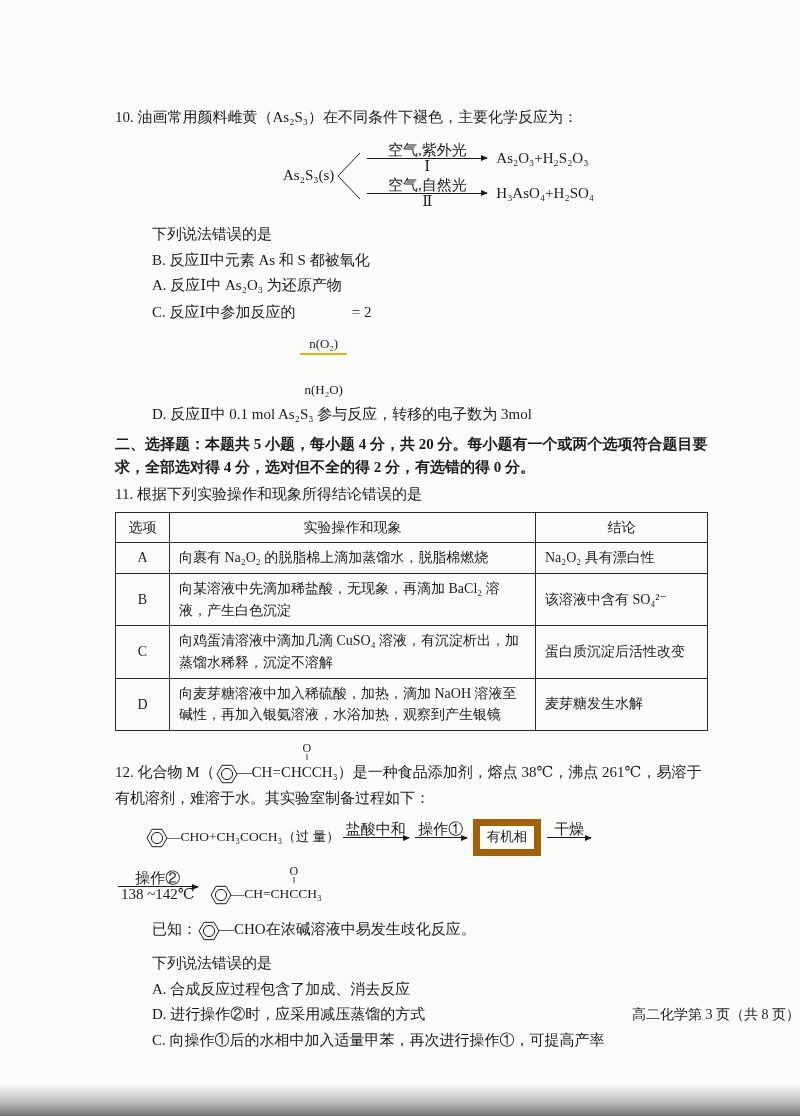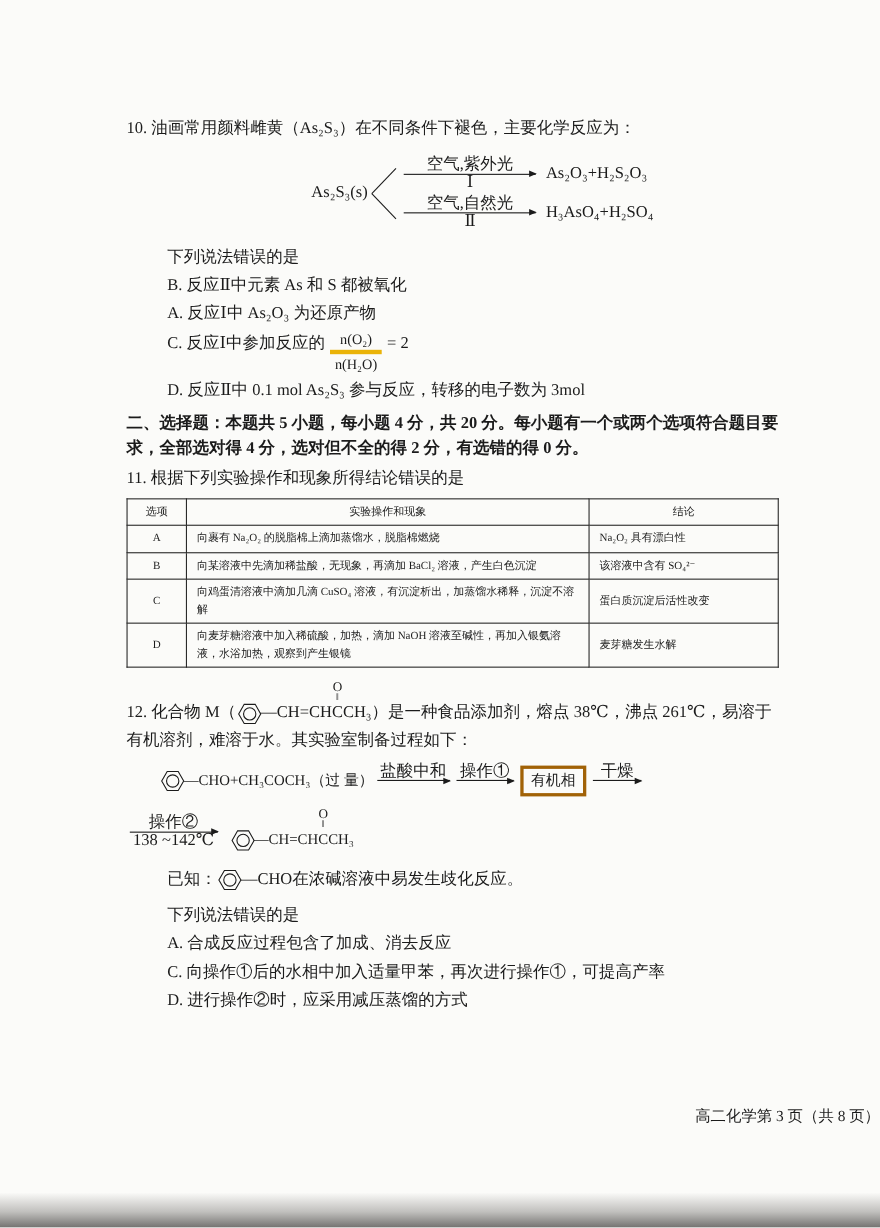--- a/index.html
+++ b/index.html
@@ -14,22 +14,22 @@
   .page { padding:106px 92px 0 115px; font-size:15px; line-height:1.52; }
 
   .stem { margin-bottom:3px; }
   .prompt { padding-left:37px; margin:4px 0 2px; }
   .opts { padding-left:37px; }
   .opt { margin:3px 0; }
   .opt-frac { display:flex; gap:5px; margin:4px 0; }
 
   
   .fraction { display:inline-block; text-align:center; font-size:13px; line-height:1.25; vertical-align:middle; }
-  .frac-num { display:block; border-bottom:4px solid #eab308; padding:0 4px 1px; }
-  .frac-den { display:block; padding:1px 4px 0; }
+  .frac-num { display:block; border-bottom:2px solid #eab308; padding:0 4px 1px;margin-top:35px; }
+  .frac-den { display:block; padding:1px 4px 0;margin-top:26px; }
 
   
   .cond-arrow { display:inline-flex; flex-direction:column; align-items:center; margin:0 3px; vertical-align:middle; flex:0 0 auto; }
   .ca-above, .ca-below { font-size:15px; line-height:15px; min-height:15px; white-space:nowrap; padding:0 3px; }
   .ca-shaft { align-self:stretch; height:1px; background:#1b1b1b; position:relative; }
   .ca-shaft::after {
     content:""; position:absolute; right:-1px; top:50%; transform:translateY(-50%);
     width:0; height:0; border-left:7px solid #1b1b1b; border-top:3.5px solid transparent; border-bottom:3.5px solid transparent;
   }
 
@@ -38,41 +38,41 @@
   .rd-reactant { white-space:nowrap; }
   .rd-fork { margin:0 2px; flex:0 0 auto; }
   .rd-branches { display:flex; flex-direction:column; gap:4px; }
   .rd-branch { display:flex; align-items:center; }
   .rd-product { margin-left:6px; white-space:nowrap; }
 
   
   .section-header { font-weight:bold; margin:8px 0 4px; }
 
   
-  .exp-table { width:100%; border-collapse:collapse; font-size:10px; margin:6px 0 12px;padding-left:36px; }
+  .exp-table { width:100%; border-collapse:collapse; font-size:14px; margin:6px 0 12px;padding-left:36px; }
   .exp-table th, .exp-table td { border:1px solid #2a2a2a; padding:4px 9px; vertical-align:middle; }
   .exp-table th { font-weight:normal; text-align:center; }
   .col-opt { width:54px; }
   .col-con { width:172px; }
   .td-opt { text-align:center; }
   .td-op, .td-con { text-align:left; line-height:1.55; }
 
   
   .benzene { vertical-align:middle; margin-right:-2px; flex:0 0 auto; }
   .chem-text { white-space:nowrap; }
   .carbonyl { display:inline-block; text-align:center; vertical-align:baseline; }
   .cb-o { display:block; font-size:12px; line-height:11px; }
   .cb-db { display:block; font-size:9px; line-height:7px; }
   .cb-c { display:block; }
   .struct-wrap { display:inline-block; white-space:nowrap; }
 
   
   .scheme-line { display:flex; align-items:center; font-size:13.5px; margin:10px 0; white-space:nowrap; }
   .scheme-line-1 { padding-left:30px; }
-  .scheme-box { border:3px solid #a16207; padding:1px 7px; margin:0 3px; }
+  .scheme-box { border:7px solid #a16207; padding:1px 7px; margin:0 3px; }
   .chem-inline { display:inline-flex; align-items:center; }
   .known-line { margin:6px 0 8px; padding-left:37px; }
 
   .footer { position:absolute; left:0; right:0; top:1006px; text-align:right; font-size:14px; }
 
   .scan-edge {
     position:absolute; left:0; right:0; bottom:0; height:32px;
     background:linear-gradient(to bottom, rgba(120,118,115,0) 0%, rgba(105,103,100,0.40) 55%, rgba(78,76,74,0.78) 100%);
   }
 </style>
@@ -212,21 +212,21 @@
     <p class="known-line">
       <span>已知：</span><svg class="benzene" width="24" height="26" viewBox="0 0 24 26">
           <polygon points="22,13 17,21.7 7,21.7 2,13 7,4.3 17,4.3" fill="none" stroke="#1b1b1b" stroke-width="1"></polygon>
           <circle cx="12" cy="13" r="5.6" fill="none" stroke="#1b1b1b" stroke-width="1"></circle>
         </svg><span>—CHO在浓碱溶液中易发生歧化反应。</span>
     </p>
 
     <p class="prompt">下列说法错误的是</p>
     <div class="opts">
       <p class="opt">A. 合成反应过程包含了加成、消去反应</p>
+      <p class="opt">D. 进行操作②时，应采用减压蒸馏的方式</p>
       <p class="opt">C. 向操作①后的水相中加入适量甲苯，再次进行操作①，可提高产率</p>
-      <p class="opt">D. 进行操作②时，应采用减压蒸馏的方式</p>
     </div>
   </section>
 
 </div>
 
 <p class="footer">高二化学第 3 页（共 8 页）</p>
 <div class="scan-edge"></div>
 
 </body></html>

